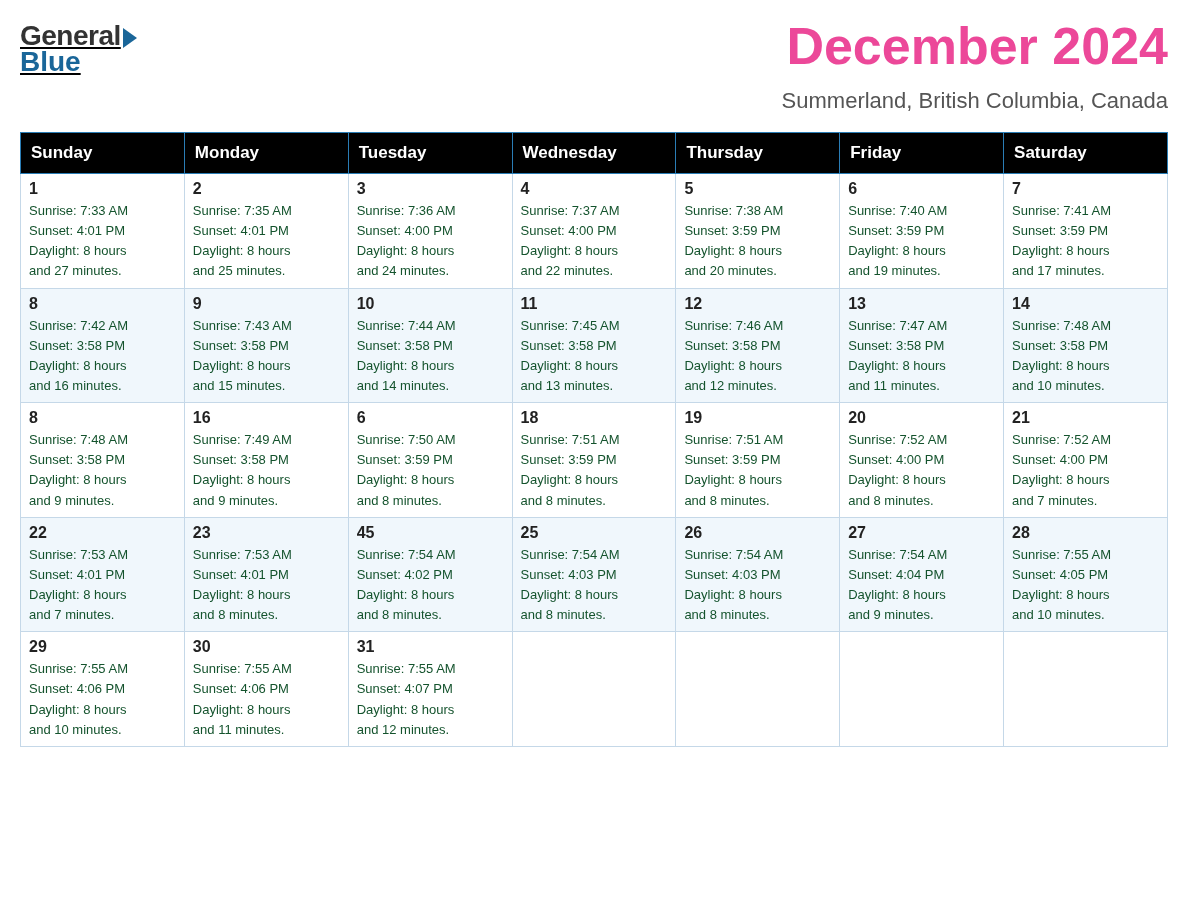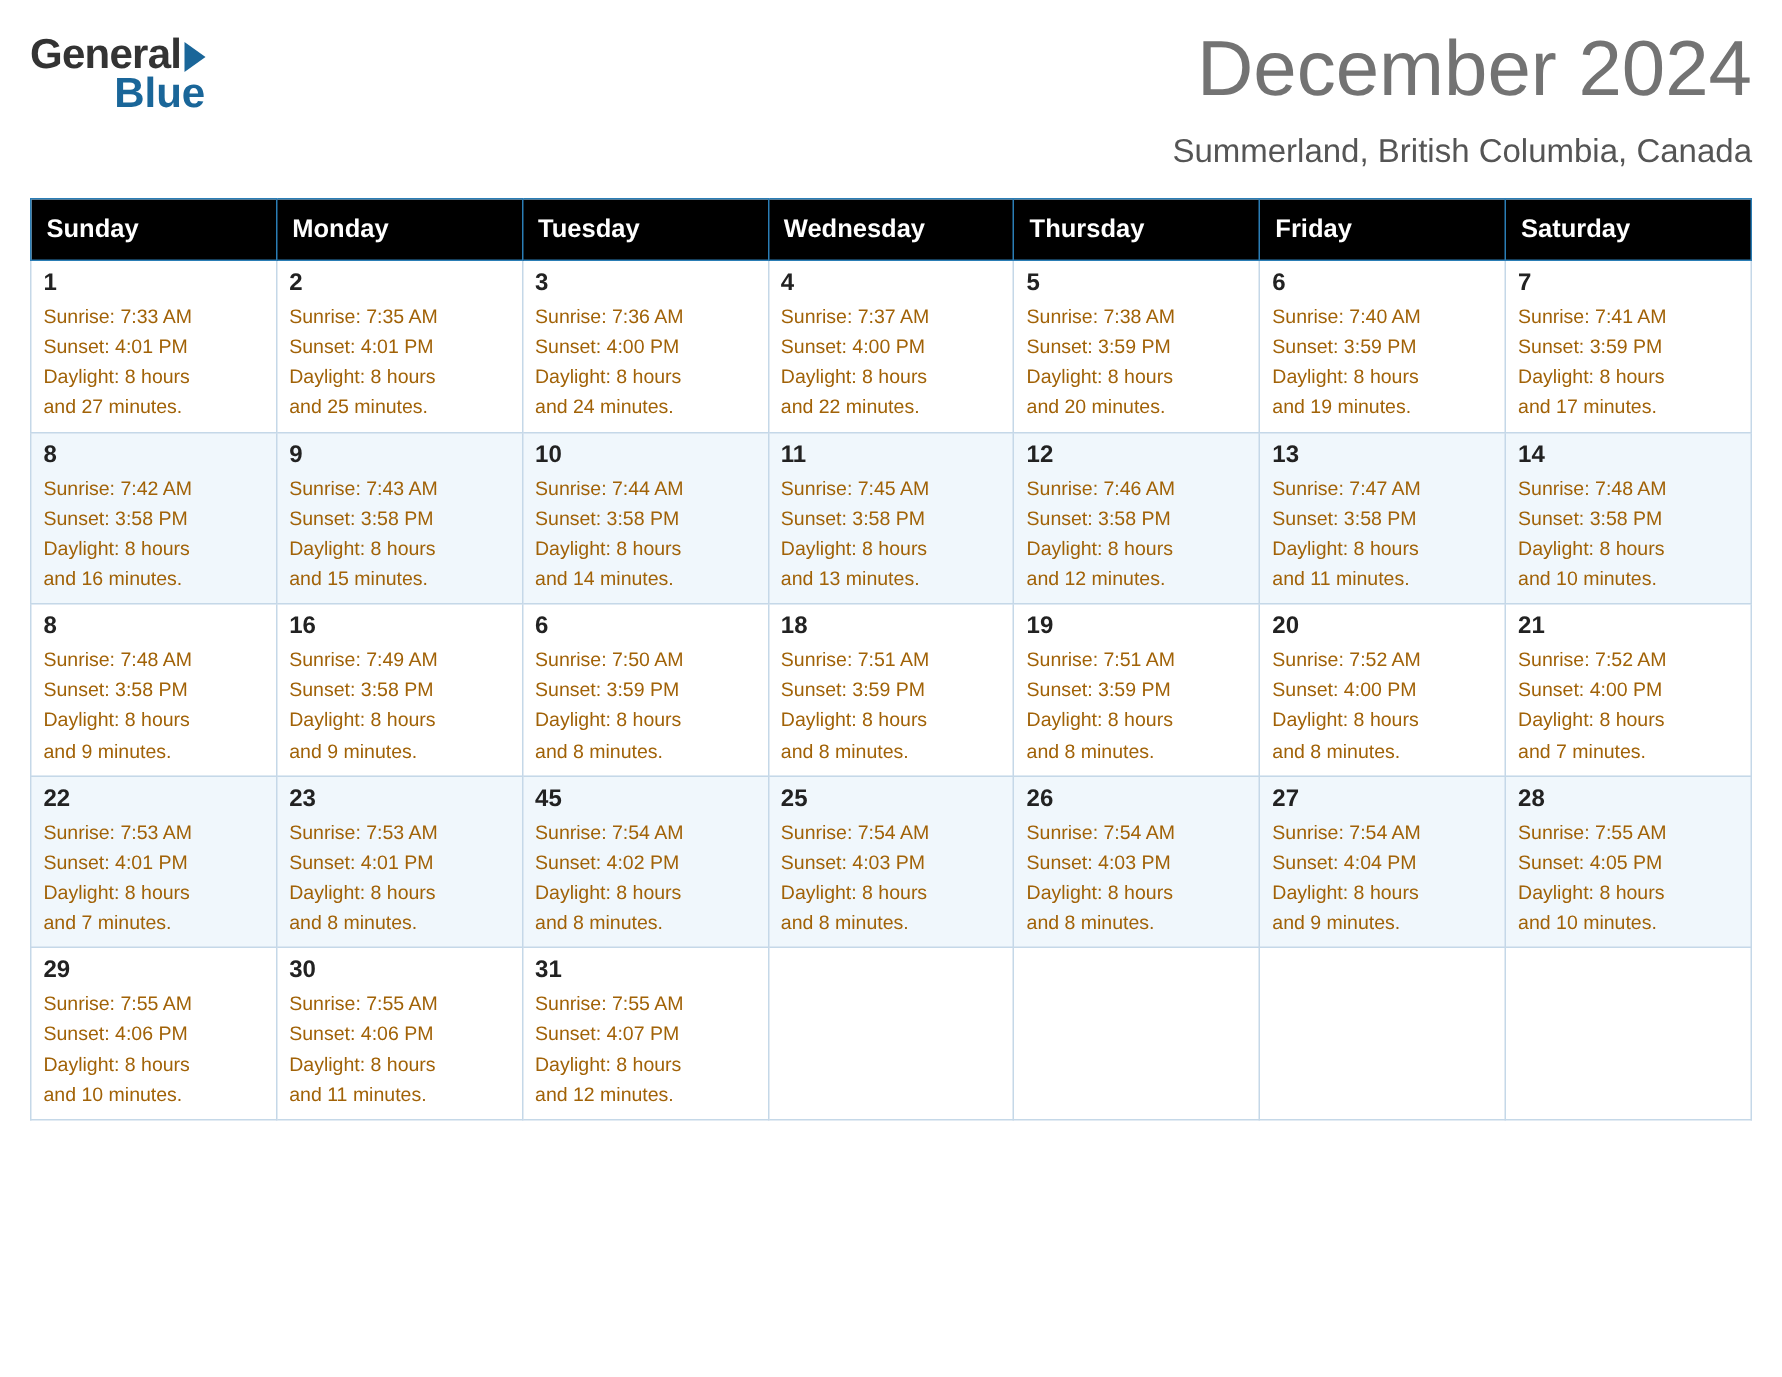--- a/index.html
+++ b/index.html
@@ -12,21 +12,22 @@
     }
     .header-area {
       display: flex;
       justify-content: space-between;
       align-items: flex-start;
       margin-bottom: 18px;
     }
     .logo {
       display: flex;
       flex-direction: column;
-      align-items: flex-end;
+      align-items: flex-start;
+      text-decoration: underline;
     }
     .logo-top {
       display: flex;
       align-items: center;
     }
     .logo-general {
       font-size: 28px;
       font-weight: bold;
       color: #333;
       letter-spacing: -0.5px;
@@ -45,22 +46,22 @@
       font-weight: bold;
       color: #1a6699;
       margin-top: -6px;
       margin-left: 0;
     }
     .title-area {
       text-align: right;
     }
     .month-title {
       font-size: 52px;
-      font-weight: normal;
-      color: #737373;
+      font-weight: bold;
+      color: #ec4899;
       line-height: 1;
     }
     .location-title {
       font-size: 22px;
       color: #555;
       margin-top: 16px;
     }
     .calendar-table {
       width: 100%;
       border-collapse: collapse;
@@ -91,21 +92,21 @@
     .day-number {
       font-size: 16px;
       font-weight: bold;
       color: #222;
       display: block;
       margin-bottom: 3px;
     }
     .day-info {
       font-size: 13px;
       line-height: 1.55;
-      color: #a16207;
+      color: #14532d;
     }
     .empty-cell {
       background: #fff !important;
     }
   </style>
 </head>
 <body>
 
 <div class="header-area">
   <div class="logo">

